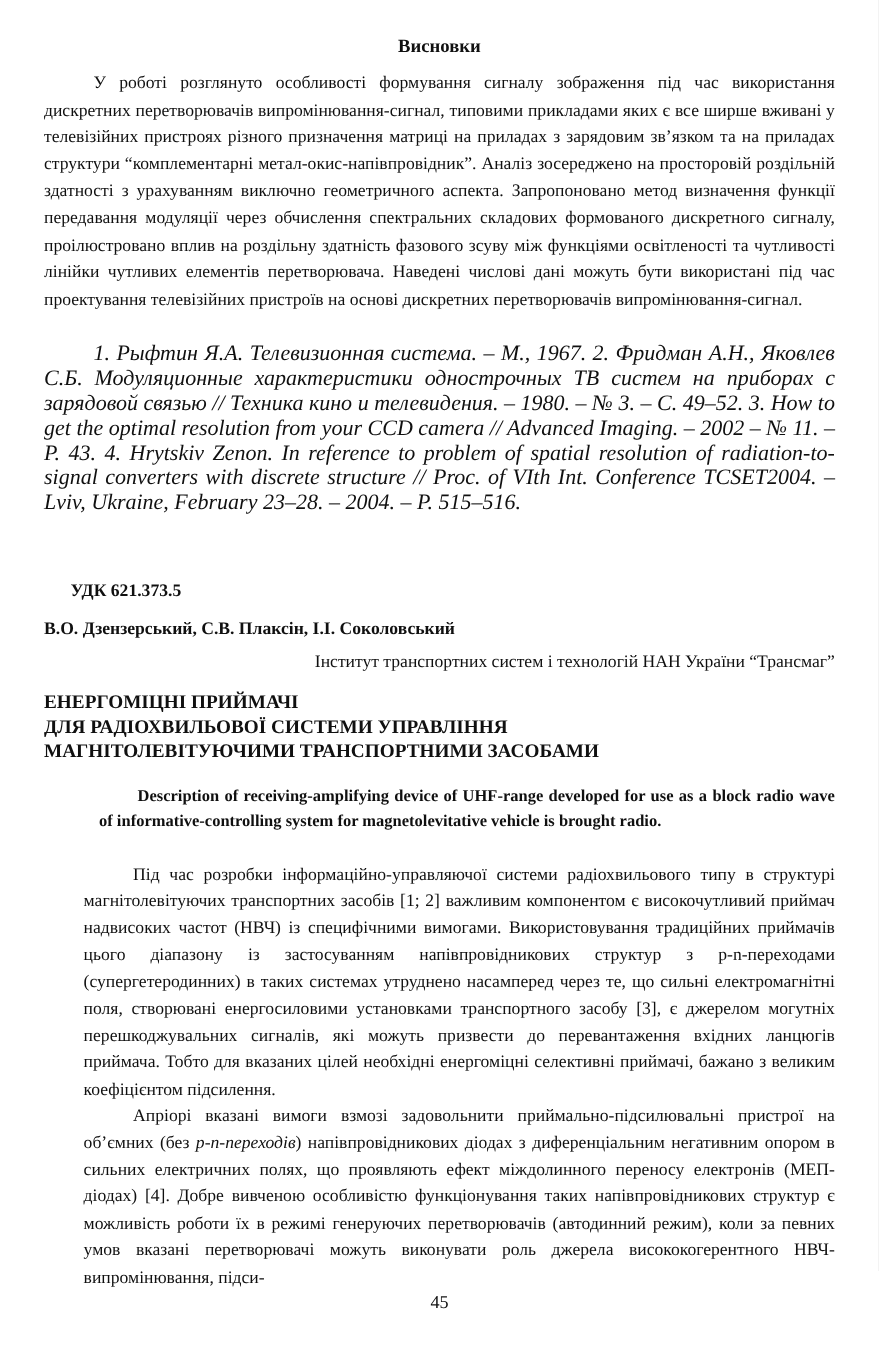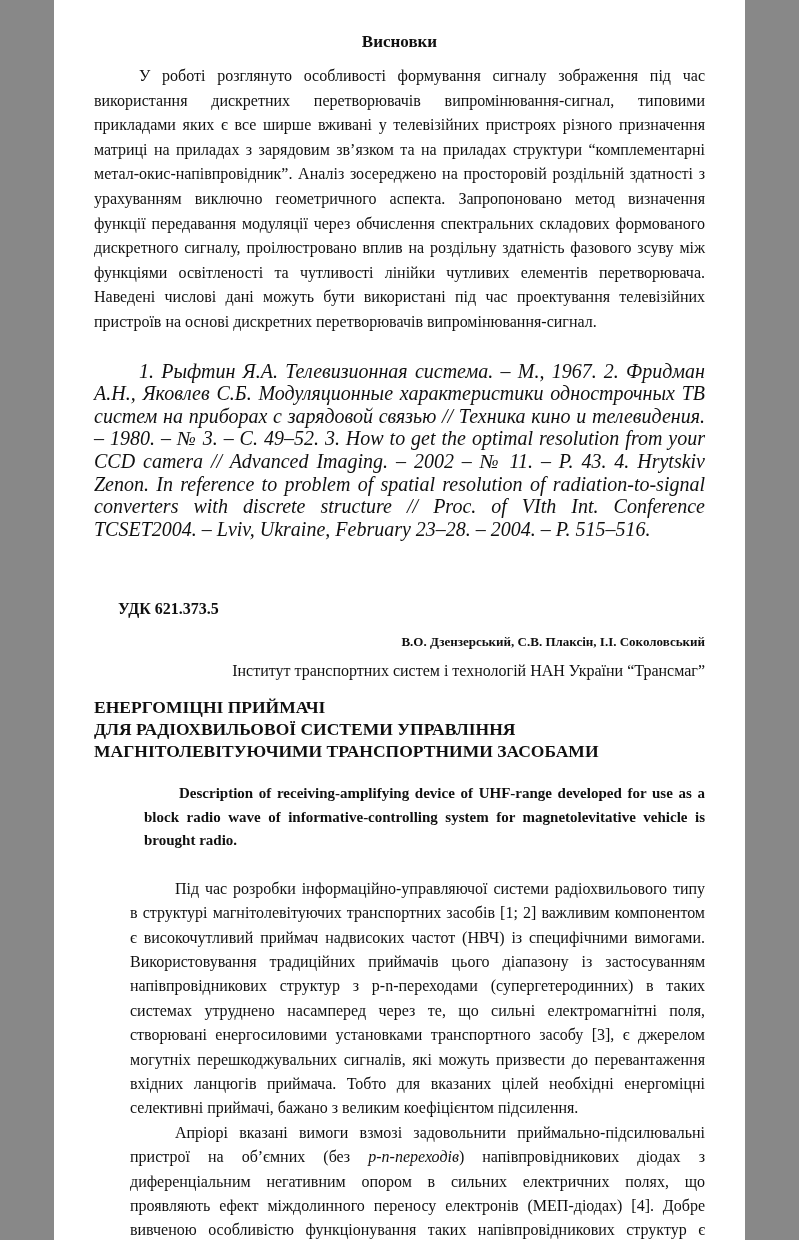--- a/index.html
+++ b/index.html
@@ -2,21 +2,21 @@
 <html lang="uk"><head>
 <meta charset="utf-8">
 <style>
   html, body {
     margin: 0;
     padding: 0;
     background: #888;
   }
   .page {
     position: relative;
-    width: 691px;
+    width: 799px;
     height: 1240px;
     margin: 0 auto;
     background: #ffffff;
     color: #101010;
     font-family: "Liberation Serif", "DejaVu Serif", serif;
     box-sizing: border-box;
     padding: 26px 40px 0 40px;
     overflow: hidden;
   }
   .heading {
@@ -41,23 +41,23 @@
     margin: 25px 0 0 0;
   }
   .udc {
     margin-top: 60px;
     font-weight: bold;
     font-size: 16px;
     margin-left: 24px;
   }
   .authors {
     margin-top: 16px;
-    text-align: right;
+    text-align: left;
     font-weight: bold;
-    font-size: 13px;
+    font-size: 16px;
   }
   .affiliation {
     margin-top: 12px;
     text-align: right;
     font-size: 16px;
   }
   .title {
     margin: 16px 0 0 0;
     text-align: left;
     font-weight: bold;
@@ -118,14 +118,15 @@
 
 
 
   <p class="abstract">Description of receiving-amplifying device of UHF-range developed for use as a block radio wave of informative-controlling system for magnetolevitative vehicle is brought radio.</p>
 
   <div class="article-body">
     <p class="body-par"><span>Під час розробки інформаційно-управляючої системи радіохвильового типу в структурі магнітолевітуючих транспортних засобів [1; 2] важливим компонентом є високочутливий приймач надвисоких частот (НВЧ) із специфічними вимогами. Використовування традиційних приймачів цього діапазону із застосуванням напівпровідникових структур з p-n-переходами (супергетеродинних) в таких системах утруднено насамперед через те, що сильні електромагнітні поля, створювані енергосиловими установками транспортного засобу [3], є джерелом могутніх перешкоджувальних сигналів, які можуть призвести до перевантаження вхідних ланцюгів приймача. Тобто для вказаних цілей необхідні енергоміцні селективні приймачі, бажано з великим коефіцієнтом підсилення.</span></p>
     <p class="body-par"><span>Апріорі вказані вимоги взмозі задовольнити приймально-підсилювальні пристрої на об’ємних (без </span><span style="font-style: italic;">p-n-переходів</span><span>) напівпровідникових діодах з диференціальним негативним опором в сильних електричних полях, що проявляють ефект міждолинного переносу електронів (МЕП-діодах) [4]. Добре вивченою особливістю функціонування таких напівпровідникових структур є можливість роботи їх в режимі генеруючих перетворювачів (автодинний режим), коли за певних умов вказані перетворювачі можуть виконувати роль джерела висококогерентного НВЧ-випромінювання, підси-</span></p>
   </div>
 
+  <div class="page-number">45</div>
 
 </div>
 
 </body></html>

